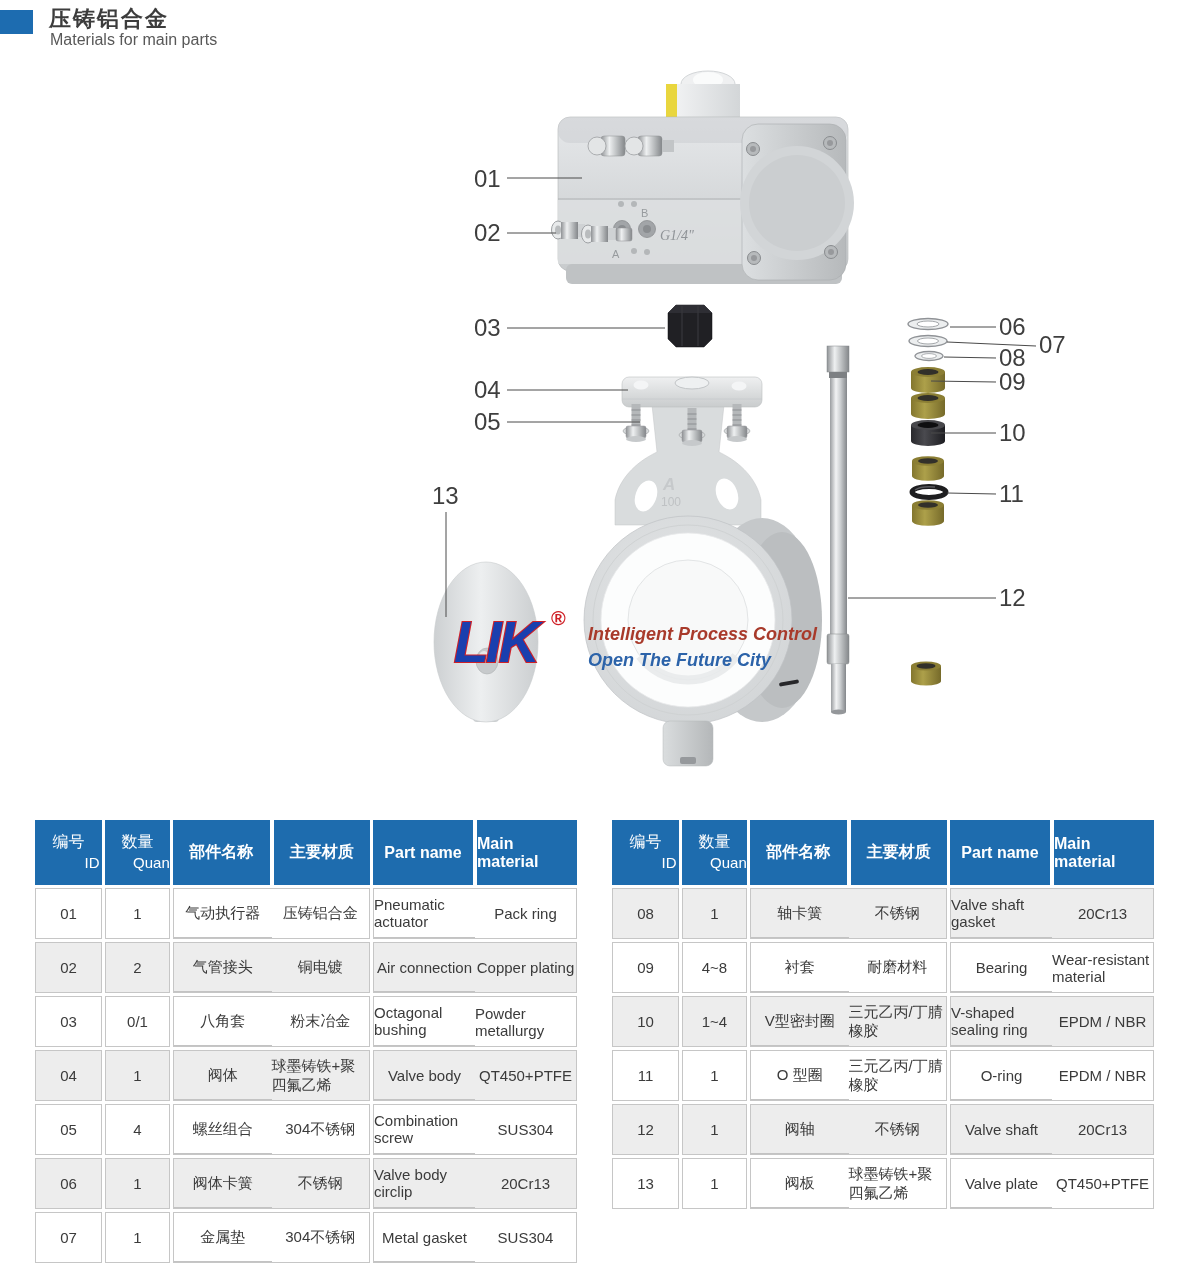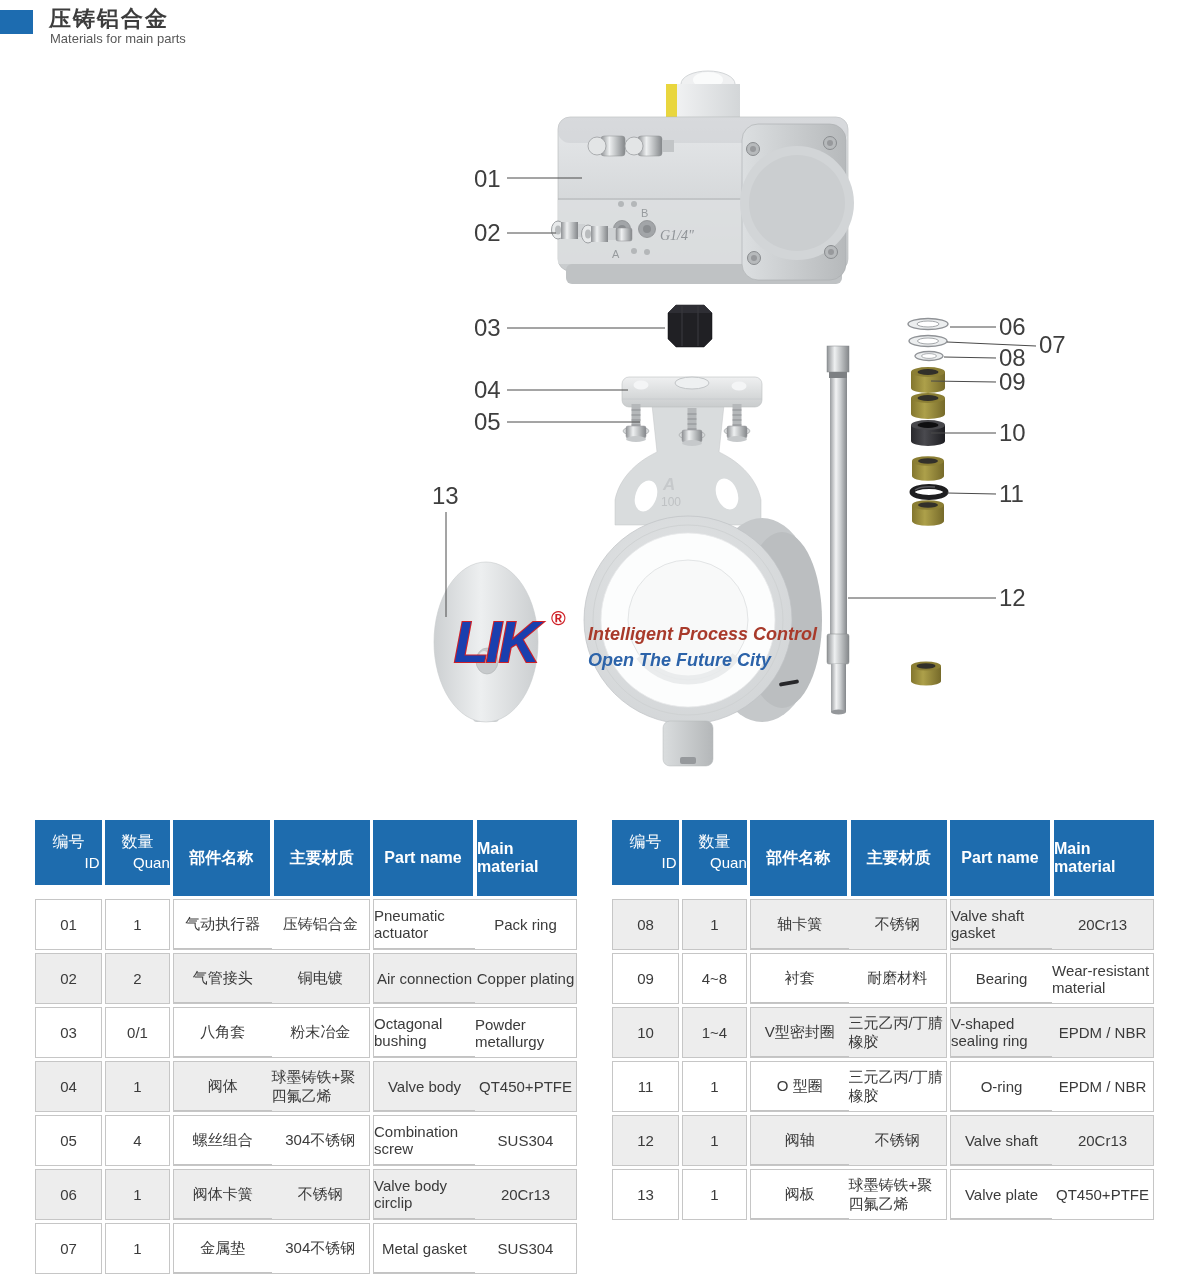--- a/index.html
+++ b/index.html
@@ -2,42 +2,42 @@
 <html><head>
 <meta charset="utf-8">
 <style>
   html,body{margin:0;padding:0;}
   body{width:1187px;height:1276px;position:relative;background:#ffffff;overflow:hidden;
        font-family:"Liberation Sans", sans-serif;}
 
   
   .hdr-square{position:absolute;left:0;top:10px;width:33px;height:24px;background:#1d6cb0;}
   .hdr-title{position:absolute;left:49px;top:4px;font-size:22px;font-weight:700;color:#3c3c3c;letter-spacing:2px;}
-  .hdr-sub{position:absolute;left:50px;top:31px;font-size:13px;color:#585858;}
+  .hdr-sub{position:absolute;left:50px;top:31px;font-size:16px;color:#585858;}
 
   
   .diagram{position:absolute;left:410px;top:55px;width:690px;height:740px;}
   .callout-text{font-size:24px;fill:#3e3e3e;font-family:"Liberation Sans",sans-serif;}
   .callout-line{stroke:#4a4a4a;stroke-width:1;}
   .mark{font-size:11px;fill:#979b9e;font-family:"Liberation Sans",sans-serif;}
   .thread{font-size:14px;fill:#8f9397;font-style:italic;font-family:"Liberation Serif",serif;}
   .cast{font-size:17px;fill:#c6c9cb;font-style:italic;font-weight:700;}
   .cast2{font-size:12px;fill:#bfc2c4;}
   .logo-lik{font-size:57px;font-style:italic;font-weight:800;letter-spacing:-3px;
             fill:#1a3fae;stroke:#cf2027;stroke-width:2.2;paint-order:stroke;}
   .logo-reg{font-size:20px;font-weight:700;fill:#cf2027;}
   .slogan{font-size:18px;font-style:italic;font-weight:700;}
   .slogan.red{fill:#a83a2b;}
   .slogan.blue{fill:#2c63a9;}
 
   
   .parts-table{position:absolute;top:820px;width:542px;}
   #table-left{left:35px;}
   #table-right{left:612px;}
-  .t-head{display:grid;grid-template-columns:67px 65px 197px 1fr;gap:3px;height:76px;border-radius:7px;}
+  .t-head{display:grid;grid-template-columns:67px 65px 197px 1fr;gap:3px;height:65px;border-radius:7px;}
   .h-cell{background:#1e6cae;color:#ffffff;display:flex;align-items:center;justify-content:center;font-size:16px;}
   .h-tall{flex-direction:column;line-height:1.3;height:65px;}
   .h-tall .en{font-size:15px;margin-left:47px;}
   .h-stack{display:flex;flex-direction:row;gap:4px;font-weight:bold;}
   .h-stack .h-cell{flex:1;}
   .t-row{display:grid;grid-template-columns:67px 65px 197px 1fr;gap:3px;height:51px;margin-top:3px;}
   .cell{border:1px solid #c6c6c6;background:#ffffff;display:flex;align-items:center;justify-content:center;
         font-size:15px;color:#3b3b3b;}
   .t-row.even .cell{background:#ededed;}
   .cell.split{align-items:stretch;padding:0;}

